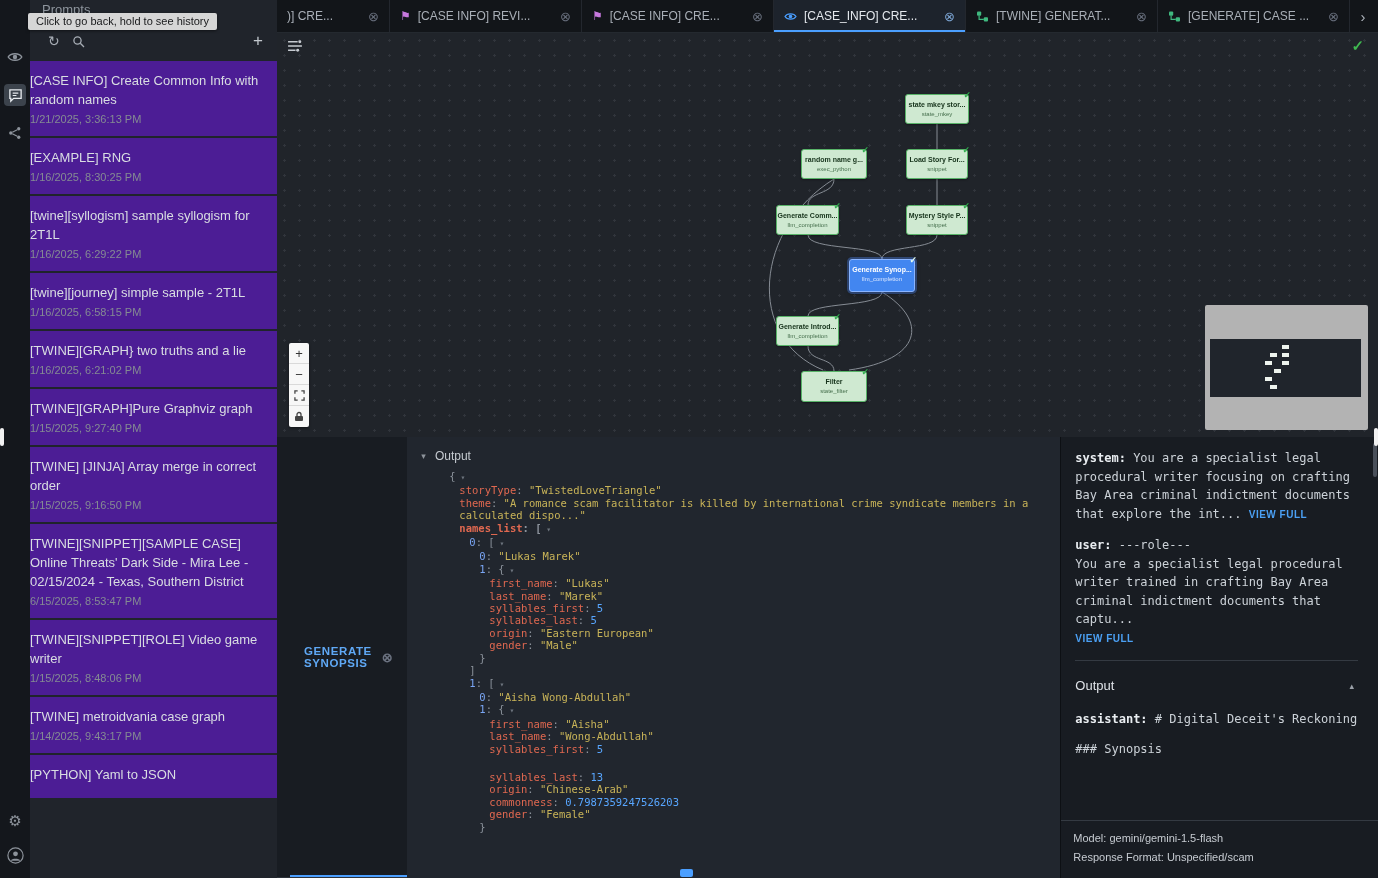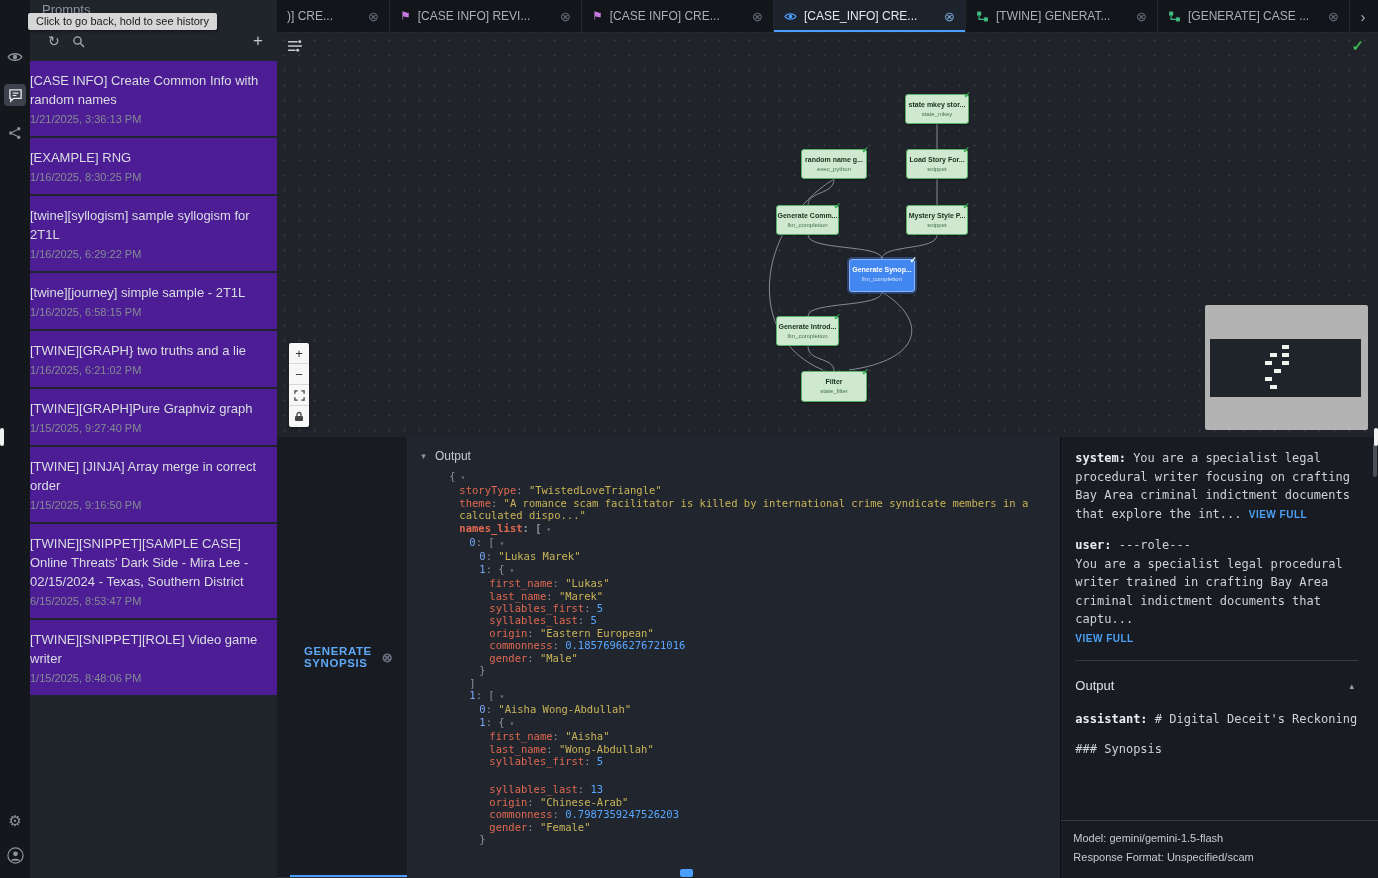--- a/index.html
+++ b/index.html
@@ -182,20 +182,28 @@
         <div class="ptime">1/15/2025, 9:16:50 PM</div>
       </div>
       <div class="pitem">
         <div class="ptitle">[TWINE][SNIPPET][SAMPLE CASE] Online Threats' Dark Side - Mira Lee - 02/15/2024 - Texas, Southern District</div>
         <div class="ptime">6/15/2025, 8:53:47 PM</div>
       </div>
       <div class="pitem">
         <div class="ptitle">[TWINE][SNIPPET][ROLE] Video game writer</div>
         <div class="ptime">1/15/2025, 8:48:06 PM</div>
       </div>
+      <div class="pitem">
+        <div class="ptitle">[TWINE] metroidvania case graph</div>
+        <div class="ptime">1/14/2025, 9:43:17 PM</div>
+      </div>
+      <div class="pitem">
+        <div class="ptitle">[PYTHON] Yaml to JSON</div>
+        <div class="ptime"></div>
+      </div>
     </div>
   </div>
 
   <div class="main">
 
     <div class="tabbar">
       <div class="tab t1">
         <span class="tlabel">)] CRE...</span>
         <span class="close">⊗</span>
       </div>
@@ -359,21 +367,20 @@
               <div class="jline" style="padding-left: 52px;"><span class="jkey">theme</span><span class="jpunc">: </span><span class="j-str">"A romance scam facilitator is killed by international crime syndicate members in a calculated dispo..."</span></div>
               <div class="jline" style="padding-left: 52px; font-weight: bold;"><span class="jkey">names_list</span><span class="jpunc">: </span><span class="j-punc">[</span><span class="jcaret"> ▾</span></div>
               <div class="jline" style="padding-left: 62px;"><span class="jidx">0</span><span class="jpunc">: </span><span class="j-punc">[</span><span class="jcaret"> ▾</span></div>
               <div class="jline" style="padding-left: 72px;"><span class="jidx">0</span><span class="jpunc">: </span><span class="j-str">"Lukas Marek"</span></div>
               <div class="jline" style="padding-left: 72px;"><span class="jidx">1</span><span class="jpunc">: </span><span class="j-punc">{</span><span class="jcaret"> ▾</span></div>
               <div class="jline" style="padding-left: 82px;"><span class="jkey">first_name</span><span class="jpunc">: </span><span class="j-str">"Lukas"</span></div>
               <div class="jline" style="padding-left: 82px;"><span class="jkey">last_name</span><span class="jpunc">: </span><span class="j-str">"Marek"</span></div>
               <div class="jline" style="padding-left: 82px;"><span class="jkey">syllables_first</span><span class="jpunc">: </span><span class="j-num">5</span></div>
               <div class="jline" style="padding-left: 82px;"><span class="jkey">syllables_last</span><span class="jpunc">: </span><span class="j-num">5</span></div>
               <div class="jline" style="padding-left: 82px;"><span class="jkey">origin</span><span class="jpunc">: </span><span class="j-str">"Eastern European"</span></div>
-              <div class="jline" style="padding-left: 82px;"><span class="jkey">commonness</span><span class="jpunc">: </span><span class="j-num">0.18576966276721016</span></div>
               <div class="jline" style="padding-left: 82px;"><span class="jkey">gender</span><span class="jpunc">: </span><span class="j-str">"Male"</span></div>
               <div class="jline" style="padding-left: 72px;"><span class="j-punc">}</span></div>
               <div class="jline" style="padding-left: 62px;"><span class="j-punc">]</span></div>
               <div class="jline" style="padding-left: 62px;"><span class="jidx">1</span><span class="jpunc">: </span><span class="j-punc">[</span><span class="jcaret"> ▾</span></div>
               <div class="jline" style="padding-left: 72px;"><span class="jidx">0</span><span class="jpunc">: </span><span class="j-str">"Aisha Wong-Abdullah"</span></div>
               <div class="jline" style="padding-left: 72px;"><span class="jidx">1</span><span class="jpunc">: </span><span class="j-punc">{</span><span class="jcaret"> ▾</span></div>
               <div class="jline" style="padding-left: 82px;"><span class="jkey">first_name</span><span class="jpunc">: </span><span class="j-str">"Aisha"</span></div>
               <div class="jline" style="padding-left: 82px;"><span class="jkey">last_name</span><span class="jpunc">: </span><span class="j-str">"Wong-Abdullah"</span></div>
               <div class="jline" style="padding-left: 82px;"><span class="jkey">syllables_first</span><span class="jpunc">: </span><span class="j-num">5</span></div>
               <div class="jline" style="padding-left: 82px; margin-top: 16px;"><span class="jkey">syllables_last</span><span class="jpunc">: </span><span class="j-num">13</span></div>

